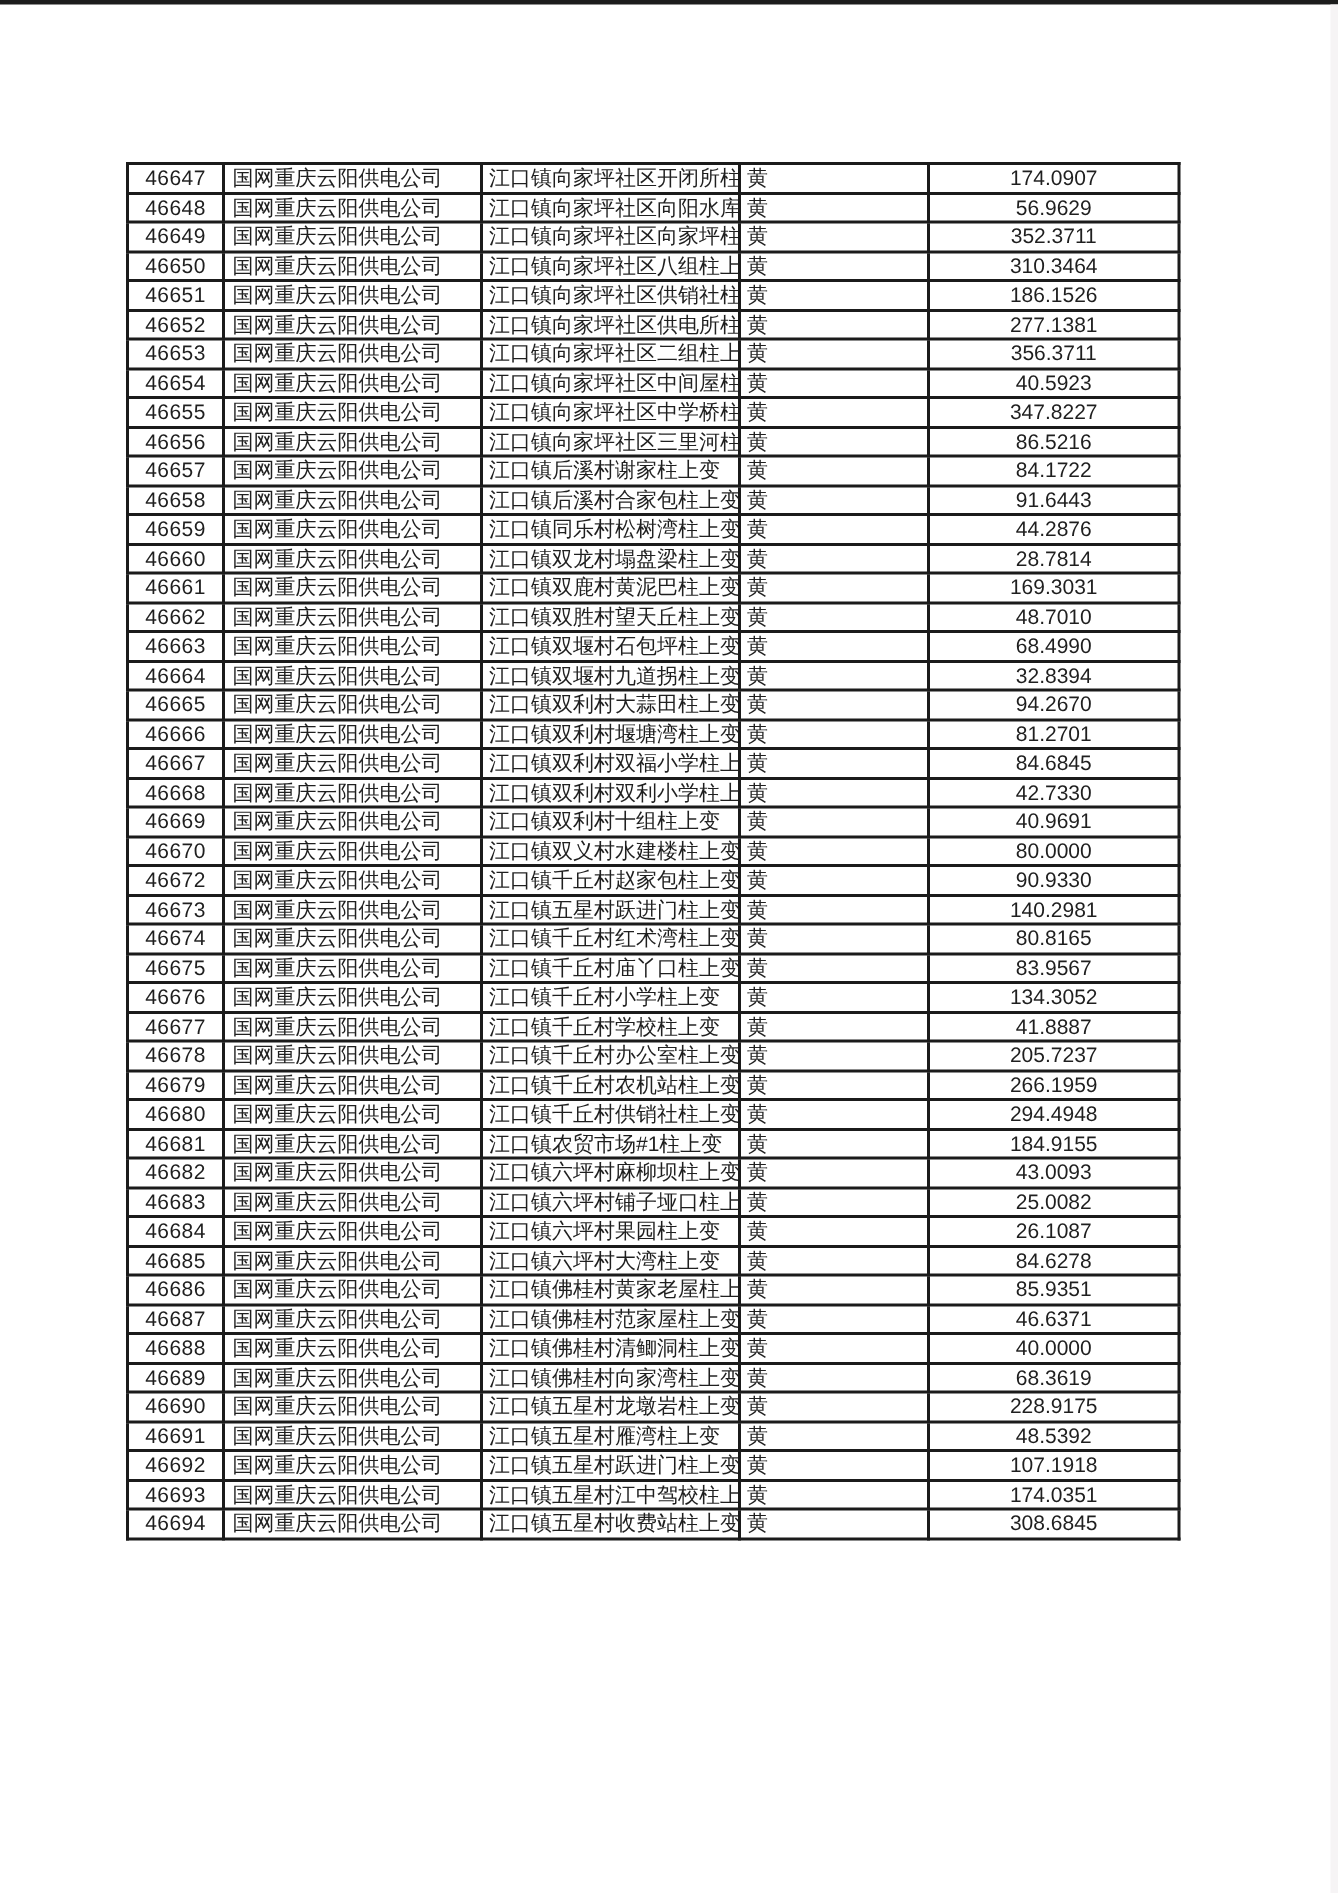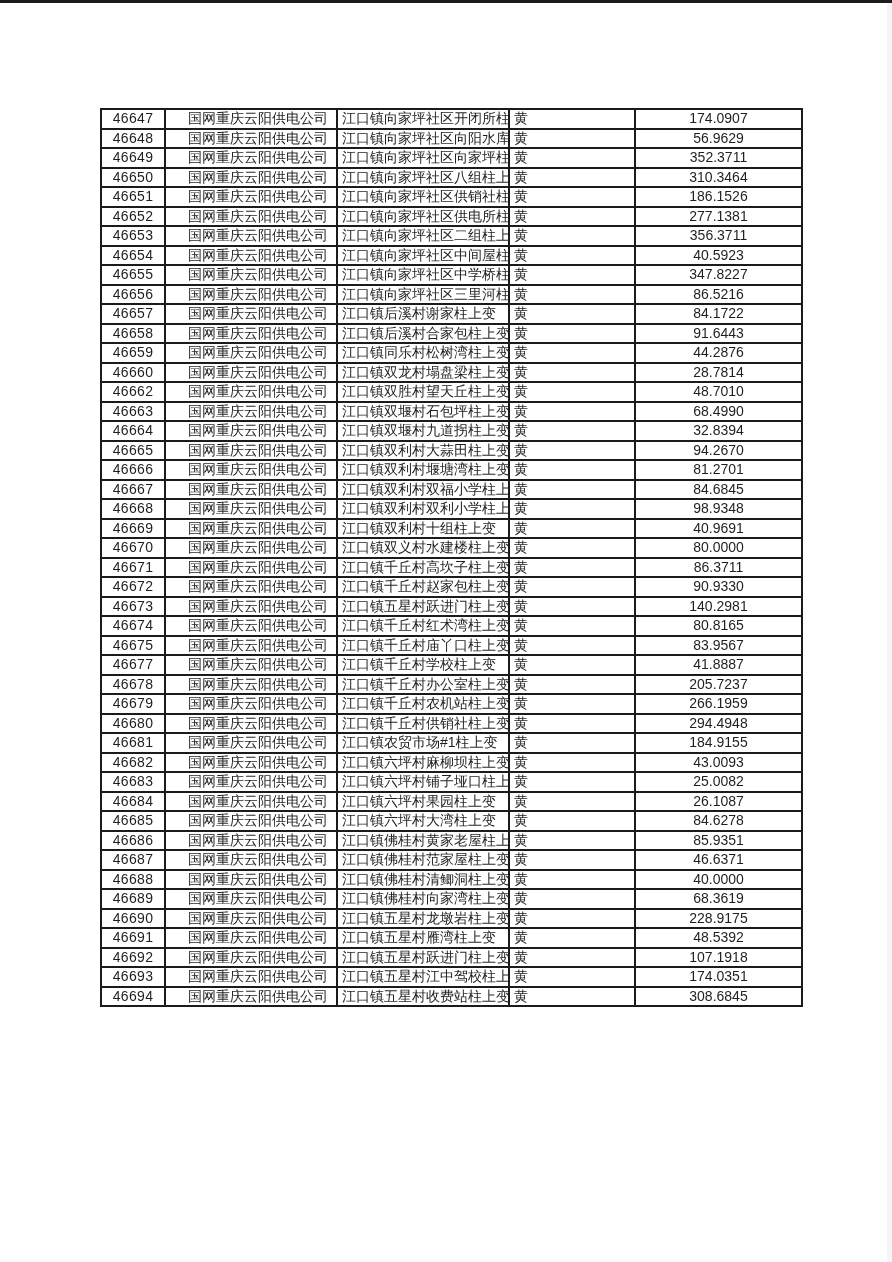--- a/index.html
+++ b/index.html
@@ -11,35 +11,35 @@
   }
   .top-bar{
     position:absolute;left:0;top:0;width:892px;height:3px;
     background:#1c1c1c;
   }
   .page-edge-right{
     position:absolute;right:0;top:3px;width:5px;height:1259px;
     background:#f6f4f5;
   }
   .sheet-table{
-    position:absolute;left:100px;top:108px;
+    position:absolute;left:84px;top:108px;
     border-collapse:collapse;table-layout:fixed;
     width:701px;
   }
   .sheet-table td{
     border:2px solid #1b1b1b;
     height:17.5px;
     padding:0;
     font-size:14px;line-height:17px;
     color:#1f1f1f;
     white-space:nowrap;overflow:hidden;
     vertical-align:middle;
   }
   td.c-id{text-align:center;font-size:14px;letter-spacing:0.3px;}
-  td.c-company{padding-left:22px;font-size:14px;}
+  td.c-company{padding-left:5px;font-size:14px;}
   td.c-name{padding-left:4px;font-size:14px;}
   td.c-color{padding-left:4px;font-size:14px;}
   td.c-value{text-align:center;font-size:14px;margin-top:16px;}
 </style>
 </head>
 <body>
 
 <div class="top-bar"></div>
 <div class="page-edge-right"></div>
 
@@ -144,20 +144,27 @@
     <td class="c-value">44.2876</td>
   </tr>
       <tr>
     <td class="c-id">46660</td>
     <td class="c-company">国网重庆云阳供电公司</td>
     <td class="c-name">江口镇双龙村塌盘梁柱上变</td>
     <td class="c-color">黄</td>
     <td class="c-value">28.7814</td>
   </tr>
       <tr>
+    <td class="c-id">46661</td>
+    <td class="c-company">国网重庆云阳供电公司</td>
+    <td class="c-name">江口镇双鹿村黄泥巴柱上变</td>
+    <td class="c-color">黄</td>
+    <td class="c-value">169.3031</td>
+  </tr>
+      <tr>
     <td class="c-id">46662</td>
     <td class="c-company">国网重庆云阳供电公司</td>
     <td class="c-name">江口镇双胜村望天丘柱上变</td>
     <td class="c-color">黄</td>
     <td class="c-value">48.7010</td>
   </tr>
       <tr>
     <td class="c-id">46663</td>
     <td class="c-company">国网重庆云阳供电公司</td>
     <td class="c-name">江口镇双堰村石包坪柱上变</td>
@@ -190,44 +197,37 @@
     <td class="c-company">国网重庆云阳供电公司</td>
     <td class="c-name">江口镇双利村双福小学柱上变</td>
     <td class="c-color">黄</td>
     <td class="c-value">84.6845</td>
   </tr>
       <tr>
     <td class="c-id">46668</td>
     <td class="c-company">国网重庆云阳供电公司</td>
     <td class="c-name">江口镇双利村双利小学柱上变</td>
     <td class="c-color">黄</td>
-    <td class="c-value">98.9348</td>
+    <td class="c-value">42.7330</td>
   </tr>
       <tr>
     <td class="c-id">46669</td>
     <td class="c-company">国网重庆云阳供电公司</td>
     <td class="c-name">江口镇双利村十组柱上变</td>
     <td class="c-color">黄</td>
     <td class="c-value">40.9691</td>
   </tr>
       <tr>
     <td class="c-id">46670</td>
     <td class="c-company">国网重庆云阳供电公司</td>
     <td class="c-name">江口镇双义村水建楼柱上变</td>
     <td class="c-color">黄</td>
     <td class="c-value">80.0000</td>
   </tr>
       <tr>
-    <td class="c-id">46671</td>
-    <td class="c-company">国网重庆云阳供电公司</td>
-    <td class="c-name">江口镇千丘村高坎子柱上变</td>
-    <td class="c-color">黄</td>
-    <td class="c-value">86.3711</td>
-  </tr>
-      <tr>
     <td class="c-id">46672</td>
     <td class="c-company">国网重庆云阳供电公司</td>
     <td class="c-name">江口镇千丘村赵家包柱上变</td>
     <td class="c-color">黄</td>
     <td class="c-value">90.9330</td>
   </tr>
       <tr>
     <td class="c-id">46673</td>
     <td class="c-company">国网重庆云阳供电公司</td>
     <td class="c-name">江口镇五星村跃进门柱上变</td>
@@ -240,20 +240,27 @@
     <td class="c-name">江口镇千丘村红术湾柱上变</td>
     <td class="c-color">黄</td>
     <td class="c-value">80.8165</td>
   </tr>
       <tr>
     <td class="c-id">46675</td>
     <td class="c-company">国网重庆云阳供电公司</td>
     <td class="c-name">江口镇千丘村庙丫口柱上变</td>
     <td class="c-color">黄</td>
     <td class="c-value">83.9567</td>
+  </tr>
+      <tr>
+    <td class="c-id">46676</td>
+    <td class="c-company">国网重庆云阳供电公司</td>
+    <td class="c-name">江口镇千丘村小学柱上变</td>
+    <td class="c-color">黄</td>
+    <td class="c-value">134.3052</td>
   </tr>
       <tr>
     <td class="c-id">46677</td>
     <td class="c-company">国网重庆云阳供电公司</td>
     <td class="c-name">江口镇千丘村学校柱上变</td>
     <td class="c-color">黄</td>
     <td class="c-value">41.8887</td>
   </tr>
       <tr>
     <td class="c-id">46678</td>

